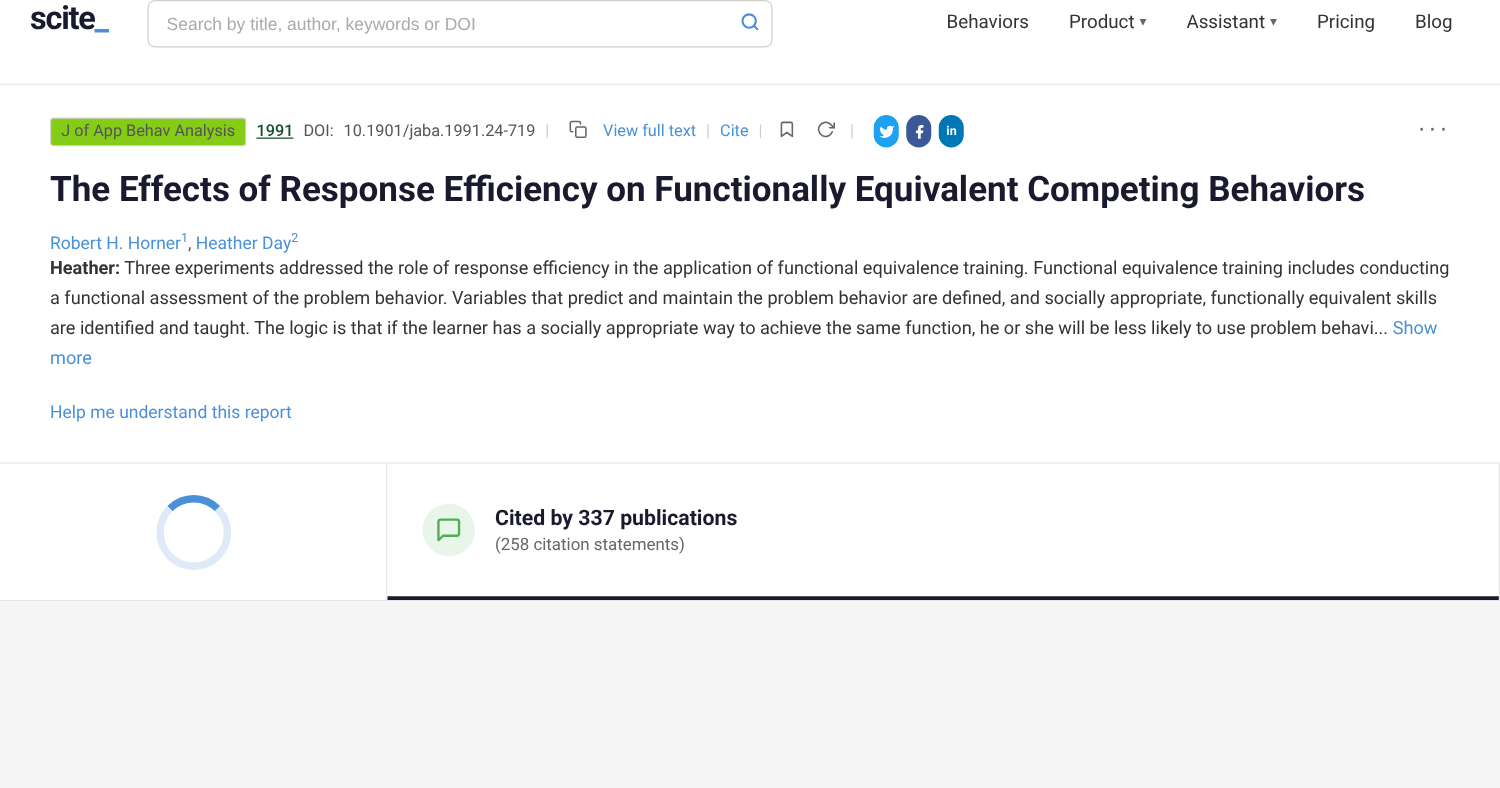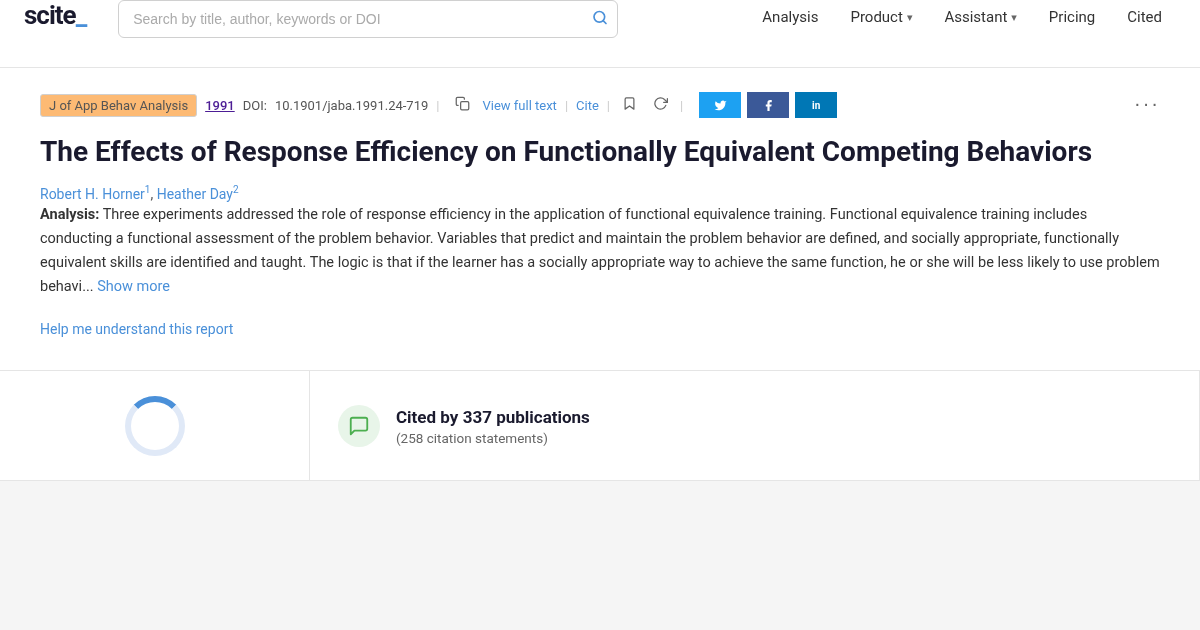--- a/index.html
+++ b/index.html
@@ -83,30 +83,30 @@
 
     
     .meta-row {
       display: flex;
       align-items: center;
       gap: 8px;
       margin-bottom: 16px;
       flex-wrap: wrap;
     }
     .journal-tag {
-      background: #fdba74;
+      background: #84cc16;
       border: 1px solid #d0d0d0;
       border-radius: 3px;
       padding: 3px 8px;
       font-size: 13px;
       color: #555;
     }
     .year-tag {
       font-size: 13px;
-      color: #4c1d95;
+      color: #14532d;
       font-weight: 500;
       text-decoration: underline;
     }
     .doi-text {
       font-size: 13px;
       color: #555;
     }
     .meta-separator { color: #ccc; font-size: 13px; }
     .meta-link {
       font-size: 13px;
@@ -128,24 +128,24 @@
       font-size: 14px;
       padding: 2px 4px;
     }
     .social-icons {
       display: flex;
       align-items: center;
       gap: 6px;
       margin-left: 8px;
     }
     .social-icon {
-      width: 42px;
+      width: 20px;
       height: 26px;
       background: #555;
-      border-radius: 0;
+      border-radius: 12px;
       display: flex;
       align-items: center;
       justify-content: center;
       color: #fff;
       font-size: 12px;
       font-weight: 700;
       cursor: pointer;
     }
     .social-icon.twitter { background: #1da1f2; }
     .social-icon.facebook { background: #3b5998; }
@@ -242,21 +242,21 @@
       0% { transform: rotate(0deg); }
       100% { transform: rotate(360deg); }
     }
 
     .cited-panel {
       flex: 1;
       padding: 0;
       background: #fff;
       border-right: 1px solid #e5e5e5;
       display: flex;
-      flex-direction: row;
+      flex-direction: column;
     }
 
     .cited-content {
       display: flex;
       align-items: center;
       padding: 22px 28px;
       gap: 16px;
       flex: 1;
     }
 
@@ -326,35 +326,35 @@
     <input type="text" placeholder="Search by title, author, keywords or DOI" style="">
     <button class="search-icon-btn">
       <svg width="16" height="16" viewBox="0 0 24 24" fill="none" stroke="currentColor" stroke-width="2.5" stroke-linecap="round" stroke-linejoin="round">
         <circle cx="11" cy="11" r="8"></circle>
         <line x1="21" y1="21" x2="16.65" y2="16.65"></line>
       </svg>
     </button>
   </div>
   <div class="nav-links">
     <div class="nav-item">
-      <span>Analysis</span>
+      <span>Behaviors</span>
     </div>
     <div class="nav-item">
       <span>Product</span>
       <span class="chevron">▾</span>
     </div>
     <div class="nav-item">
       <span>Assistant</span>
       <span class="chevron">▾</span>
     </div>
     <div class="nav-item">
       <span>Pricing</span>
     </div>
     <div class="nav-item">
-      <span>Cited</span>
+      <span>Blog</span>
     </div>
   </div>
 </nav>
 
 <div class="main-content">
   <div class="paper-card">
 
     
     <button class="more-btn">···</button>
 
@@ -410,21 +410,21 @@
     <h1 class="paper-title">The Effects of Response Efficiency on Functionally Equivalent Competing Behaviors</h1>
 
     
     <div class="authors">
       <a class="author-link">
         <span>Robert H. Horner</span><sup class="author-sup">1</sup></a><span class="author-sep">, </span><a class="author-link"><span>Heather Day</span><sup class="author-sup">2</sup></a>
     </div>
 
     
     <div class="abstract">
-      <span class="abstract-label">Analysis:</span>
+      <span class="abstract-label">Heather:</span>
       <span>Three experiments addressed the role of response efficiency in the application of functional equivalence training. Functional equivalence training includes conducting a functional assessment of the problem behavior. Variables that predict and maintain the problem behavior are defined, and socially appropriate, functionally equivalent skills are identified and taught. The logic is that if the learner has a socially appropriate way to achieve the same function, he or she will be less likely to use problem behavi...</span>
       <span class="show-more">Show more</span>
     </div>
 
     
     <a class="help-link">Help me understand this report</a>
 
   </div>
 
   <div class="bottom-section">

